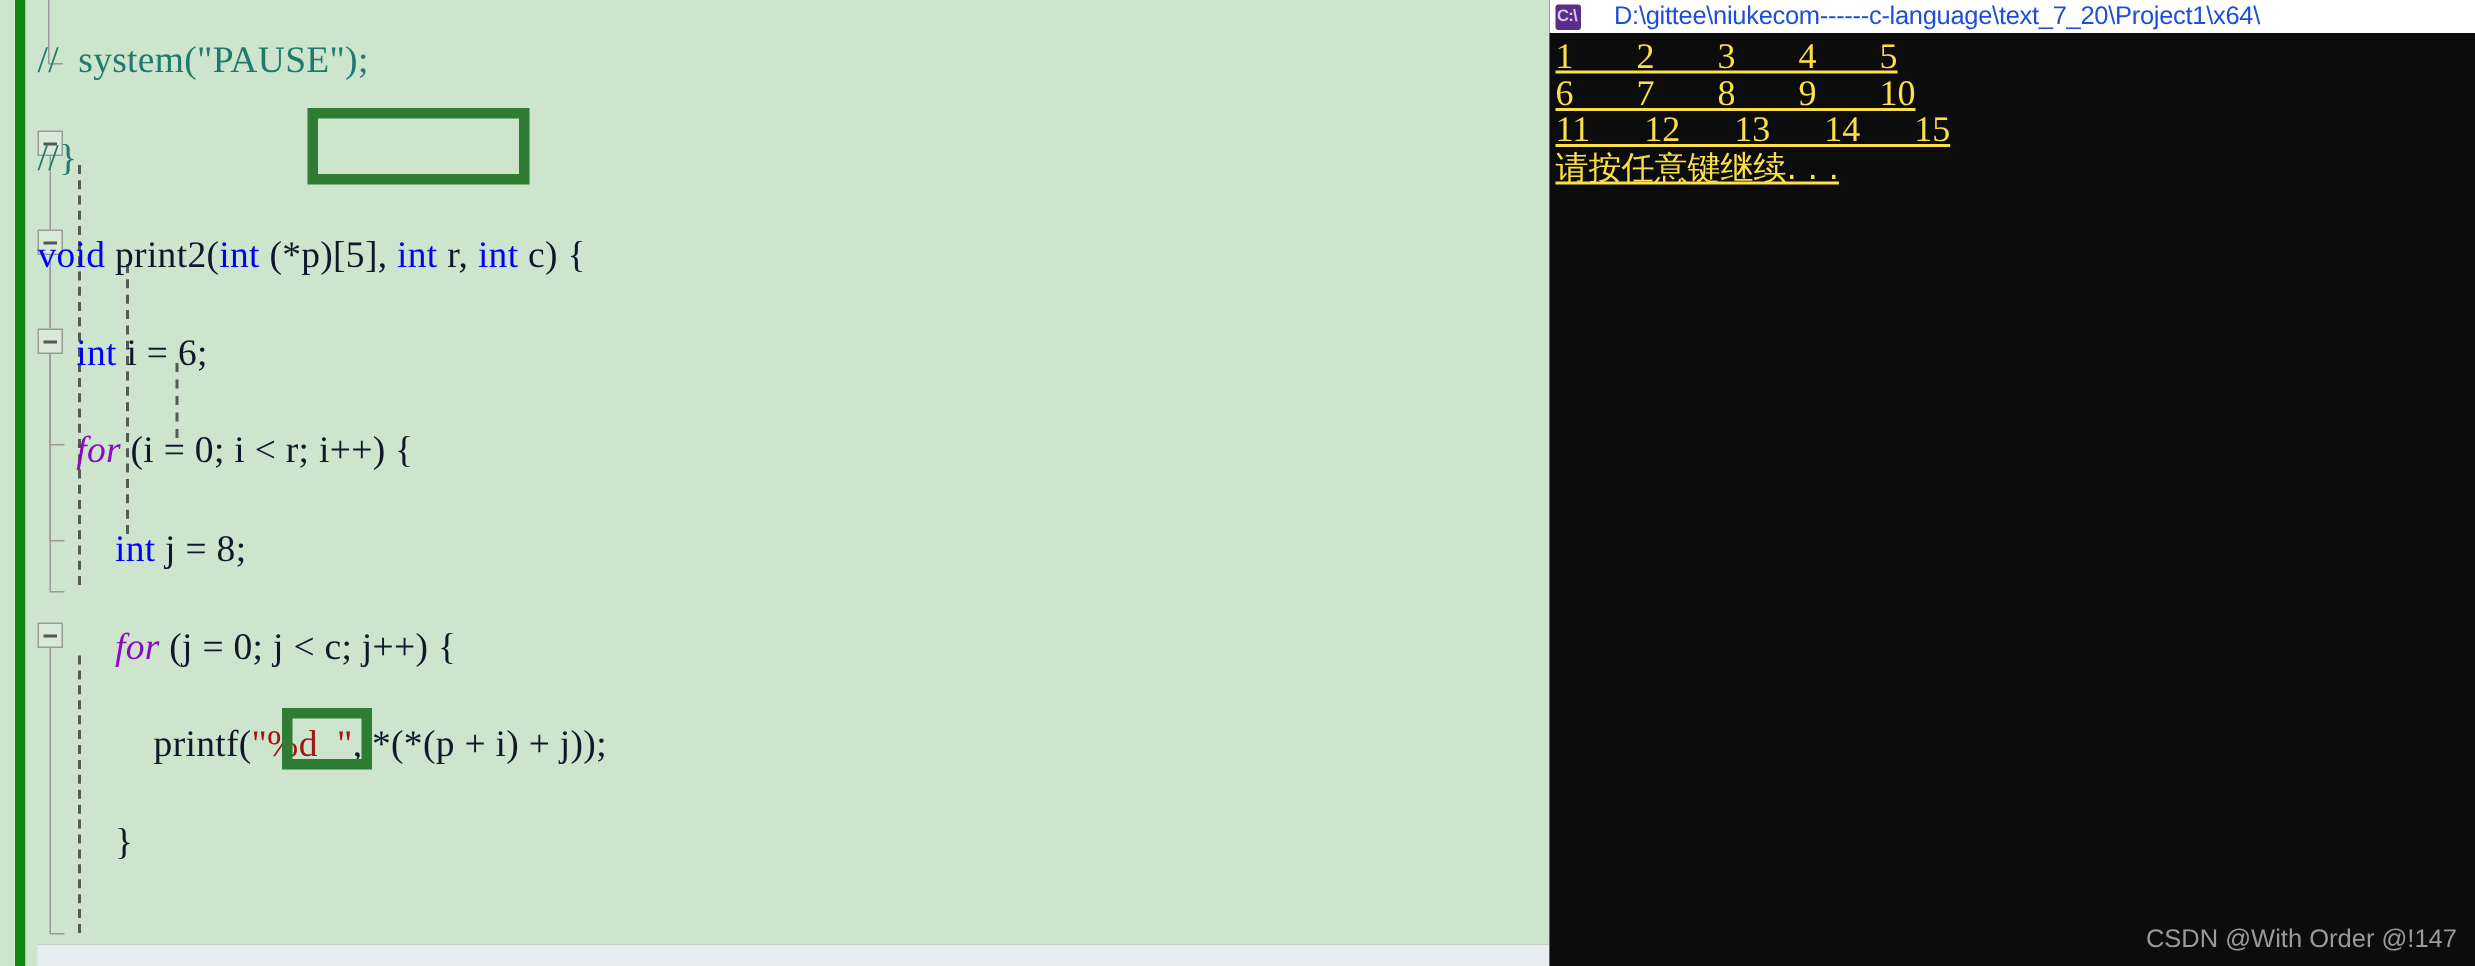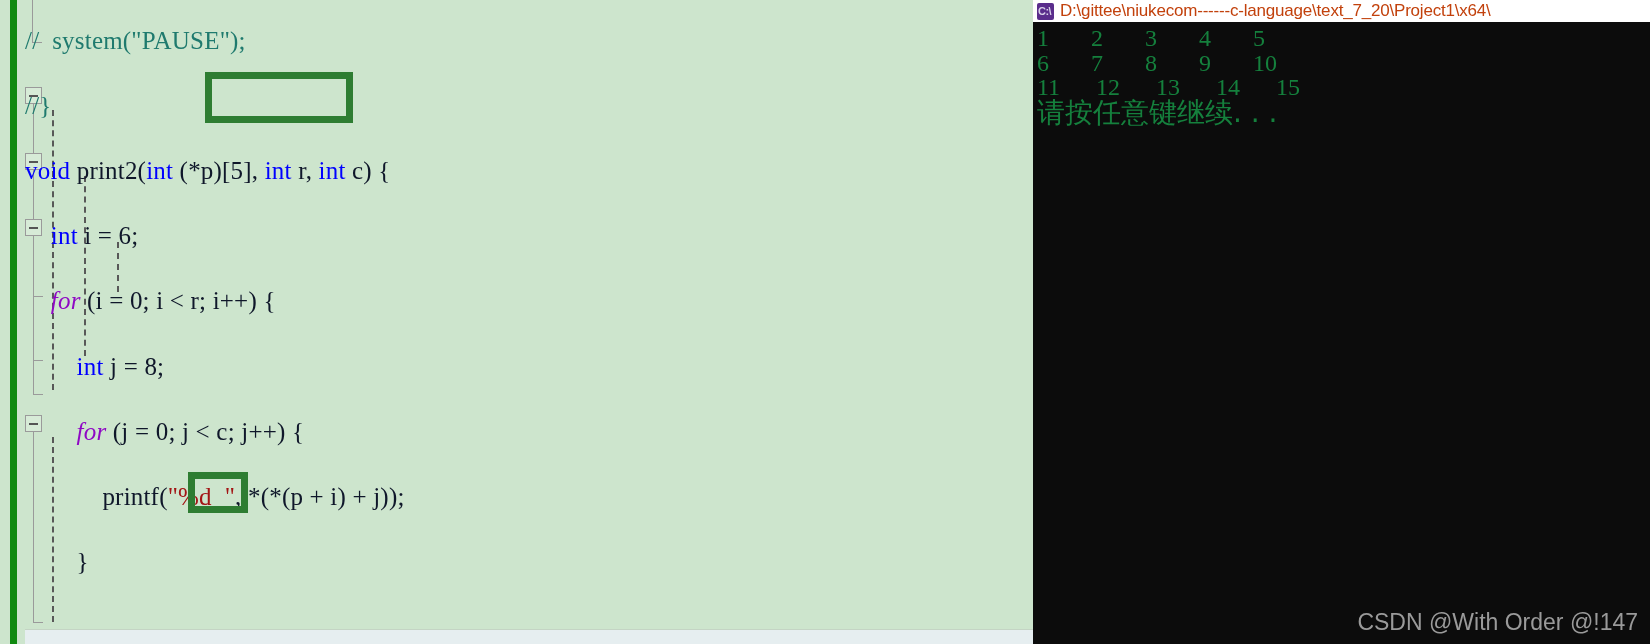--- a/index.html
+++ b/index.html
@@ -140,53 +140,54 @@
     position: absolute;
     left: 1px; top: 0px;
     font-family: "Liberation Sans", sans-serif;
     font-size: 11px;
     font-weight: bold;
     color: #d8d0e8;
     line-height: 17px;
     letter-spacing: -0.5px;
   }
   .con-title-text {
-    margin-left: 6px;
+    margin-left: 22px;
     font-family: "Liberation Sans", sans-serif;
     font-size: 17px;
-    color: #c2410c;
+    color: #1d4ed8;
     white-space: nowrap;
     letter-spacing: -0.2px;
   }
   .con-body {
     position: absolute;
     left: 0; top: 22px;
     width: 617px; height: 622px;
     background: #0c0c0c;
     padding: 4px 0 0 4px;
     box-sizing: border-box;
   }
   .con-line {
     font-family: "Liberation Serif", serif;
     font-size: 24px;
     line-height: 24.5px;
-    color: #15803d;
+    color: #fde047;
     white-space: pre;
     letter-spacing: 0px;
+    text-decoration: underline;
   }
   .con-line.cjk {
     font-family: "DejaVu Sans", sans-serif;
-    font-size: 28px;
+    font-size: 22px;
     line-height: 26px;
   }
   .watermark {
     position: absolute;
     right: 12px; bottom: 8px;
     font-family: "Liberation Sans", sans-serif;
-    font-size: 23px;
+    font-size: 17px;
     color: #9a9a9a;
     white-space: nowrap;
   }
 </style>
 </head>
 <body>
 
 <div id="root">
 
   <div id="editor">

